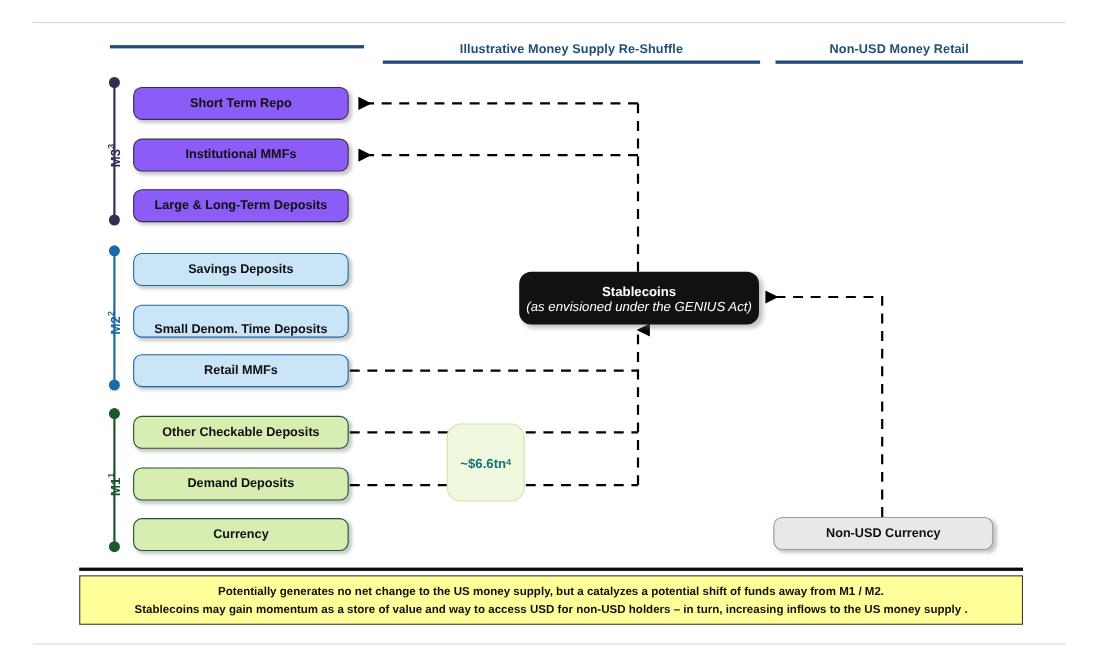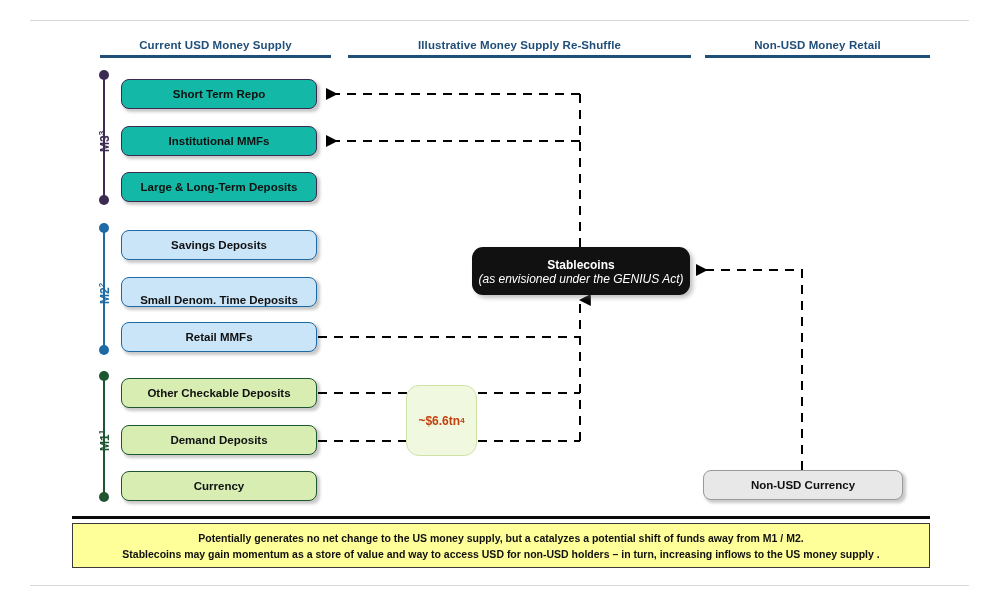--- a/index.html
+++ b/index.html
@@ -27,21 +27,21 @@
   
   .ms-box{
     position:absolute;height:30px;width:196px;left:121px;
     border-radius:8px;border-width:1.6px;border-style:solid;
     box-sizing:border-box;
     display:flex;align-items:center;justify-content:center;
     font-size:11.5px;font-weight:bold;color:#101010;
     box-shadow:2.5px 2.5px 3px rgba(120,120,120,.40);
     white-space:nowrap;
   }
-  .ms-box.g-m3{background:#14b8a6;border-color:#3b2a52;}
+  .ms-box.g-m3{background:#8b5cf6;border-color:#3b2a52;}
   .ms-box.g-m2{background:#cbe5f8;border-color:#1d6aa5;}
   .ms-box.g-m1{background:#d7edb2;border-color:#1d5630;}
 
   
   .axis{position:absolute;left:0;top:0;}
   .axis .spine{position:absolute;width:2px;left:4px;}
   .axis .dot{position:absolute;width:10px;height:10px;border-radius:50%;left:0;}
   .axis .dot.top{top:0;}
   .axis .dot.bot{bottom:0;}
   .axis .ax-label{
@@ -58,21 +58,21 @@
     display:flex;flex-direction:column;align-items:center;justify-content:center;
     color:#ffffff;z-index:6;
   }
   #stablecoins-box .sc-title{font-size:12px;font-weight:bold;line-height:14px;}
   #stablecoins-box .sc-sub{font-size:12px;font-style:italic;line-height:12px;margin-top:1px;}
 
   #amount-box{
     position:absolute;left:406px;top:385px;width:69px;height:69px;
     background:#f1f8e0;border:1.4px solid #cfe3a8;border-radius:13px;
     display:flex;align-items:center;justify-content:center;
-    font-size:12px;font-weight:bold;color:#c2410c;z-index:6;
+    font-size:12px;font-weight:bold;color:#0f766e;z-index:6;
   }
   #amount-box sup{font-size:8px;}
 
   #nonusd-box{
     position:absolute;left:703px;top:470px;width:200px;height:30px;
     background:#e8e8e8;border:1.4px solid #9a9a9a;border-radius:8px;
     box-sizing:border-box;
     display:flex;align-items:center;justify-content:center;
     font-size:11.5px;font-weight:bold;color:#101010;
     box-shadow:2.5px 2.5px 3px rgba(120,120,120,.40);z-index:6;
@@ -93,21 +93,20 @@
     font-size:10.5px;font-weight:bold;color:#101010;line-height:16px;text-align:center;white-space:nowrap;
   }
 </style>
 </head>
 <body>
 
 <div class="page-rule" id="rule-top"></div>
 <div class="page-rule" id="rule-bottom"></div>
 
 <div class="col-head" id="head-current">
-  <div class="ch-label">Current USD Money Supply</div>
   <div class="ch-underline"></div>
 </div>
 <div class="col-head" id="head-reshuffle">
   <div class="ch-label">Illustrative Money Supply Re-Shuffle</div>
   <div class="ch-underline"></div>
 </div>
 <div class="col-head" id="head-nonusd">
   <div class="ch-label">Non-USD Money Retail</div>
   <div class="ch-underline"></div>
 </div>

